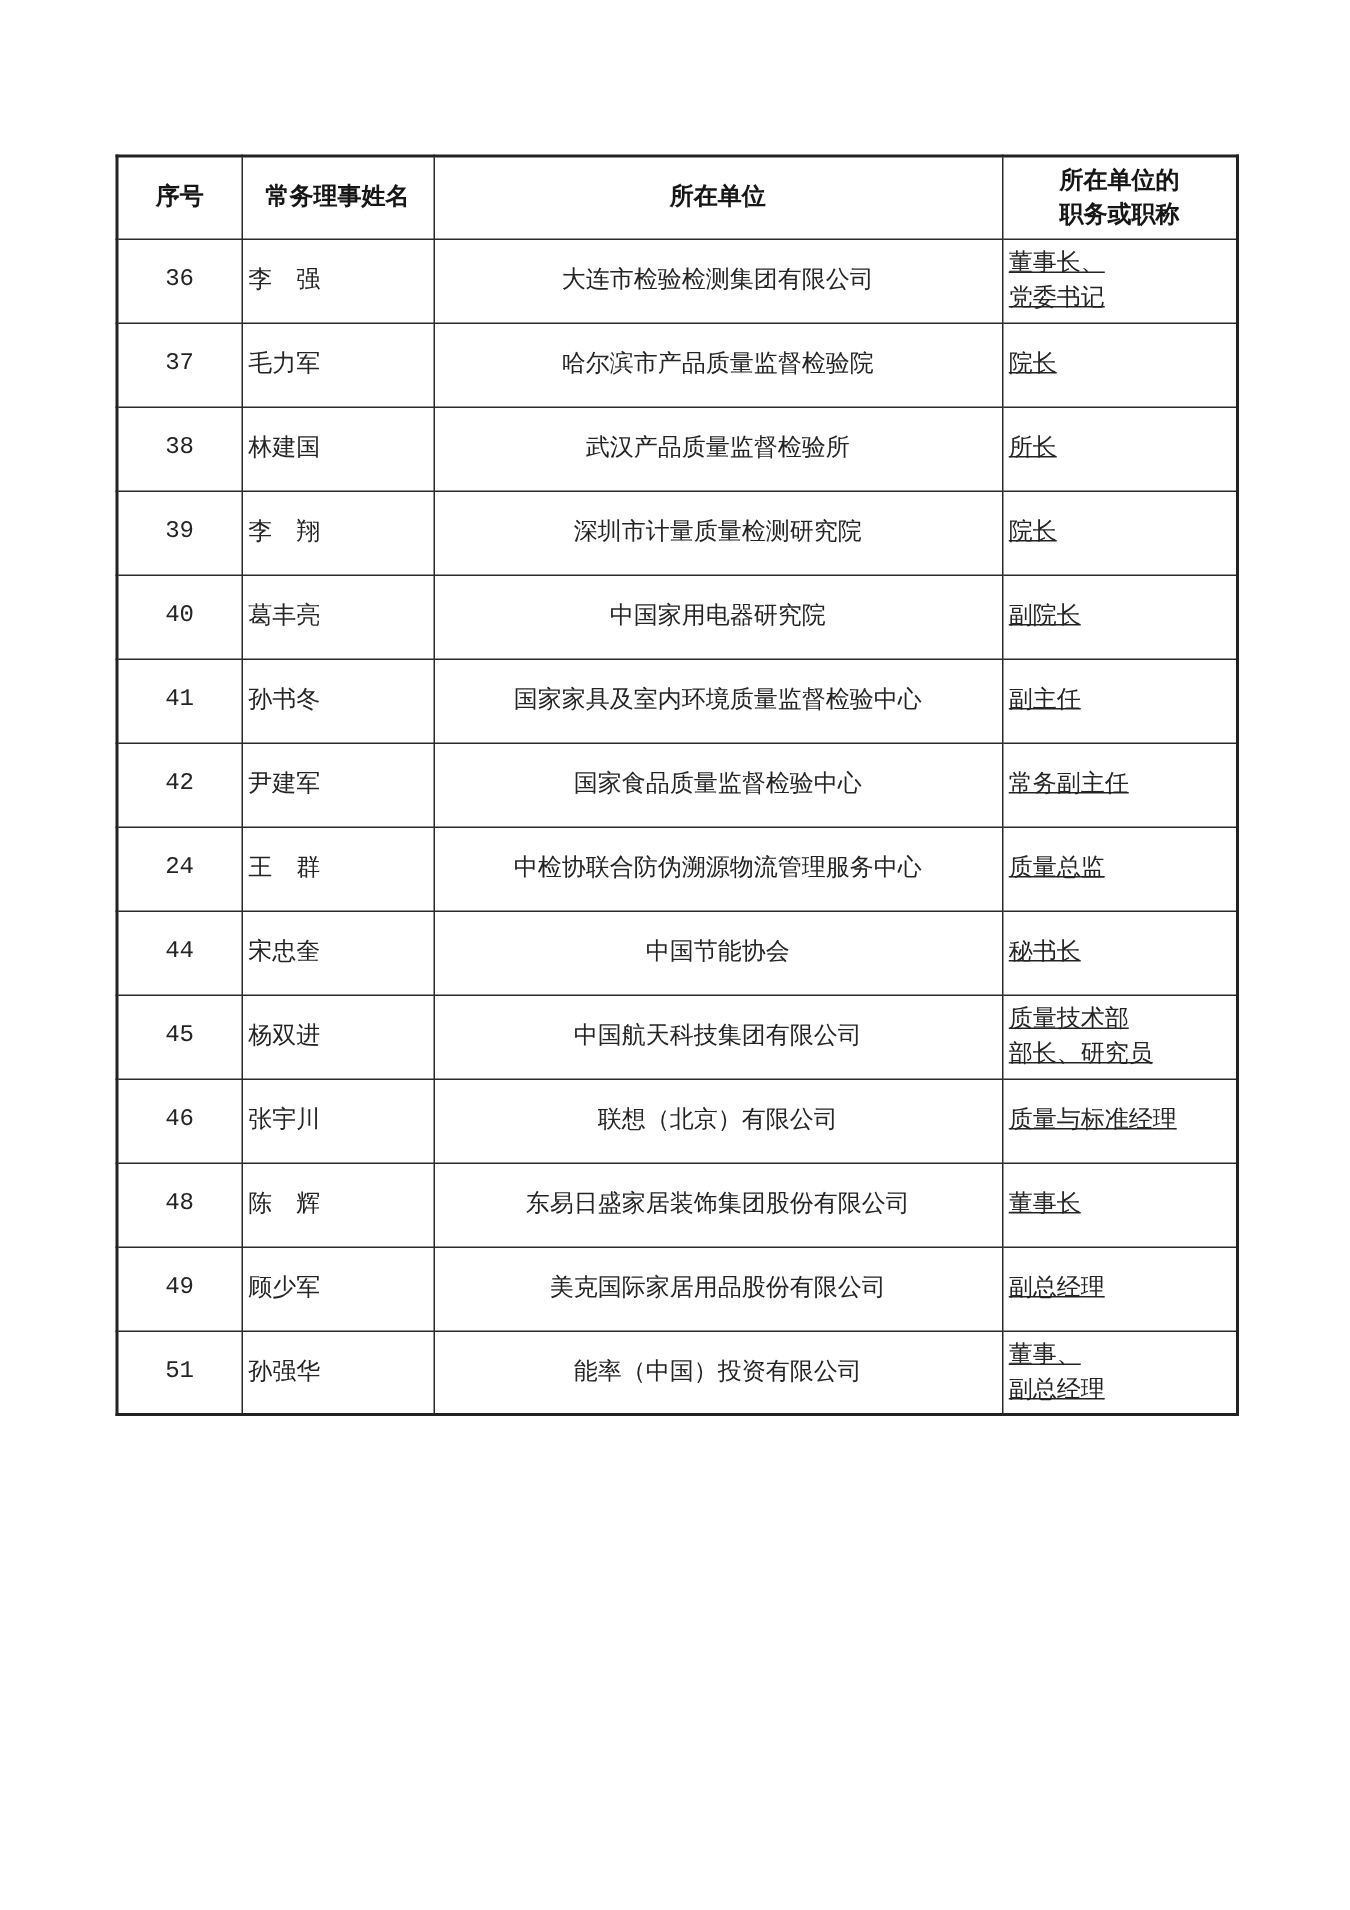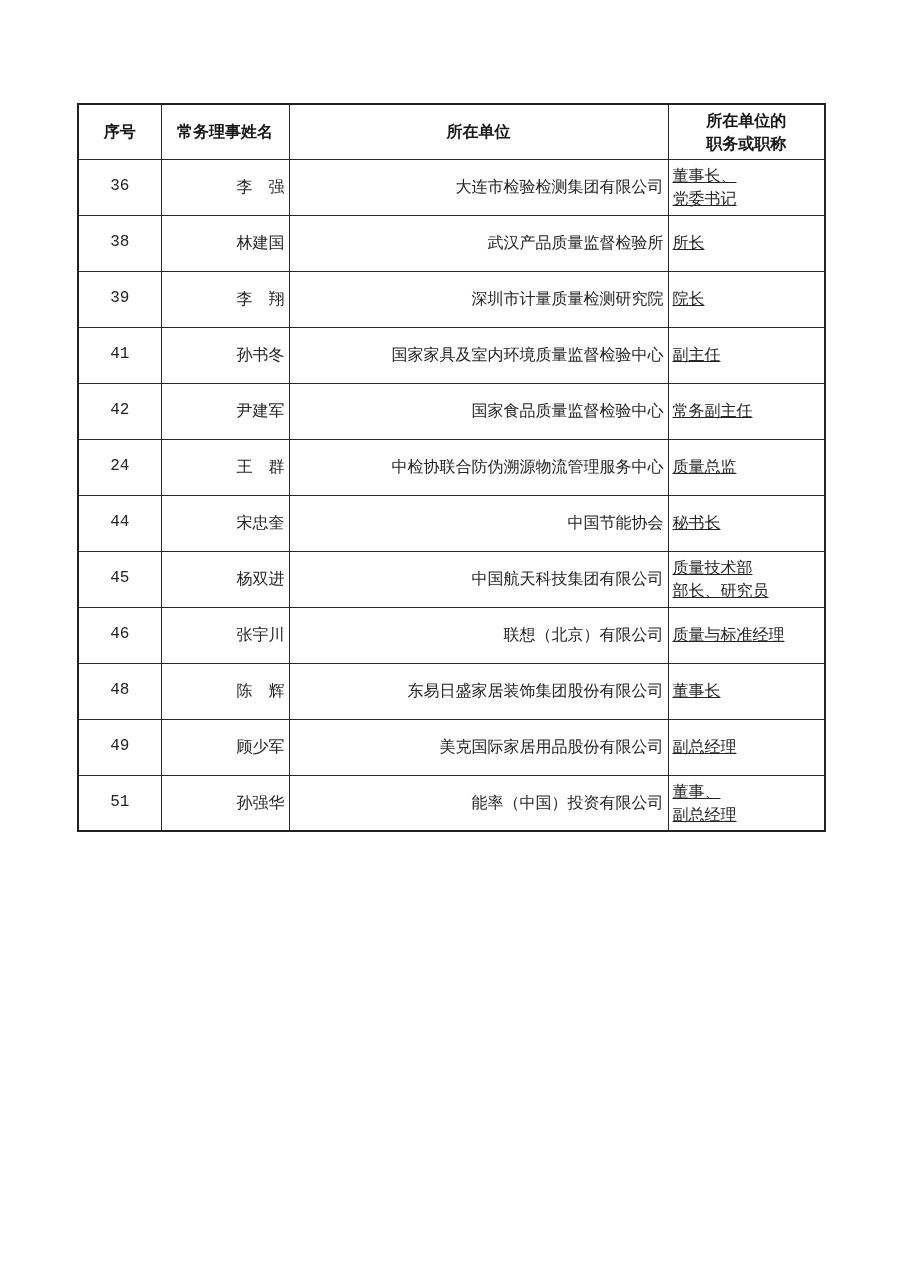--- a/index.html
+++ b/index.html
@@ -45,22 +45,22 @@
     text-align: center;
     line-height: 1.45;
     color: #161616;
   }
   table.roster td {
     font-size: 16px;
     line-height: 1.45;
     color: #242424;
   }
   td.c-no { text-align: center; font-family: Liberation Mono, monospace; font-size: 16px; }
-  td.c-name { text-align: right; }
-  td.c-org { text-align: right; padding-left: 12px; }
+  td.c-name { text-align: left; }
+  td.c-org { text-align: center; padding-left: 12px; }
   td.c-title { text-align: left; text-decoration: underline; }
   .footer {
     position: absolute;
     left: 78px;
     top: 1148px;
     font-size: 21px;
     letter-spacing: 4px;
     color: #c2410c;
     font-family: "Liberation Sans", "DejaVu Sans", sans-serif;
   }
@@ -88,35 +88,47 @@
     </thead>
     <tbody id="rows">
   <tr>
     <td class="c-no">36</td>
     <td class="c-name">李　强</td>
     <td class="c-org">大连市检验检测集团有限公司</td>
     <td class="c-title">董事长、
 党委书记</td>
   </tr>
 
+  <tr>
+    <td class="c-no">37</td>
+    <td class="c-name">毛力军</td>
+    <td class="c-org">哈尔滨市产品质量监督检验院</td>
+    <td class="c-title">院长</td>
+  </tr>
 
   <tr>
     <td class="c-no">38</td>
     <td class="c-name">林建国</td>
     <td class="c-org">武汉产品质量监督检验所</td>
     <td class="c-title">所长</td>
   </tr>
 
   <tr>
     <td class="c-no">39</td>
     <td class="c-name">李　翔</td>
     <td class="c-org">深圳市计量质量检测研究院</td>
     <td class="c-title">院长</td>
   </tr>
 
+  <tr>
+    <td class="c-no">40</td>
+    <td class="c-name">葛丰亮</td>
+    <td class="c-org">中国家用电器研究院</td>
+    <td class="c-title">副院长</td>
+  </tr>
 
   <tr>
     <td class="c-no">41</td>
     <td class="c-name">孙书冬</td>
     <td class="c-org">国家家具及室内环境质量监督检验中心</td>
     <td class="c-title">副主任</td>
   </tr>
 
   <tr>
     <td class="c-no">42</td>

